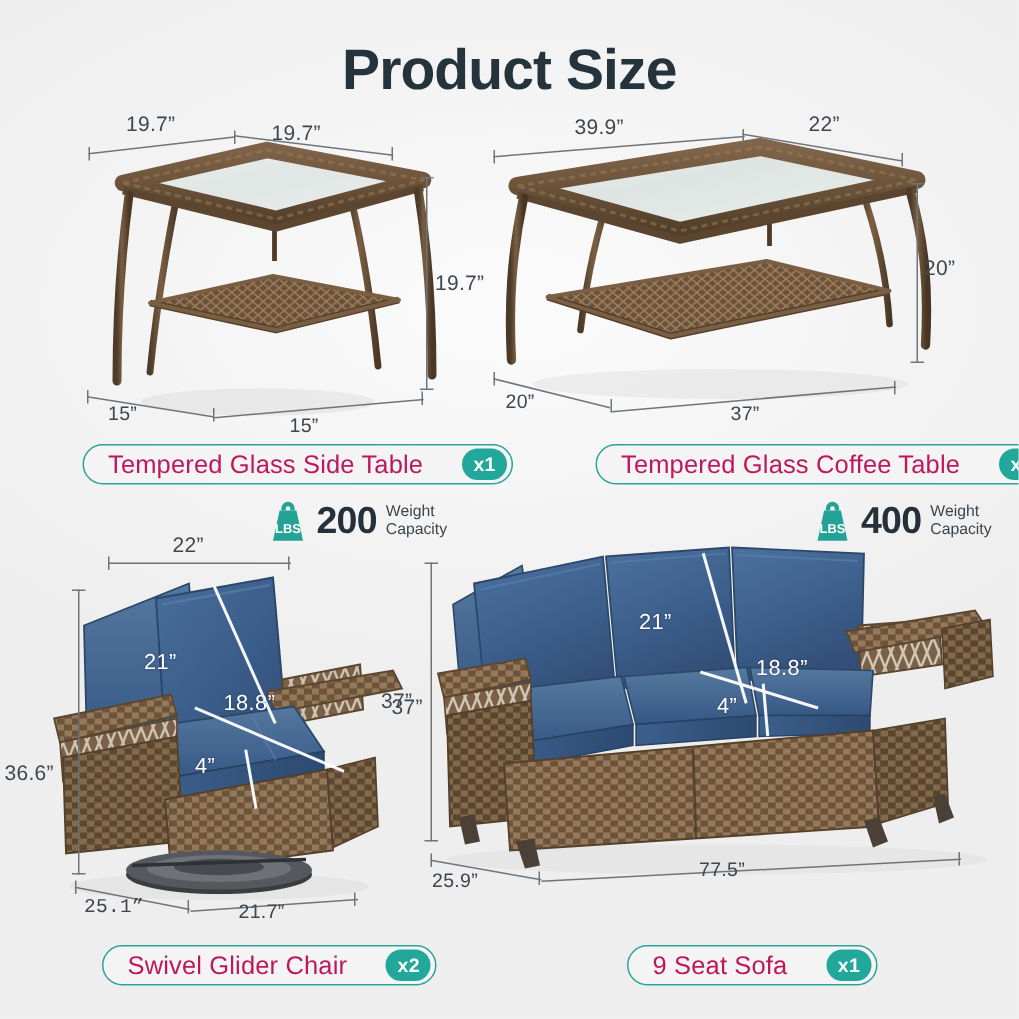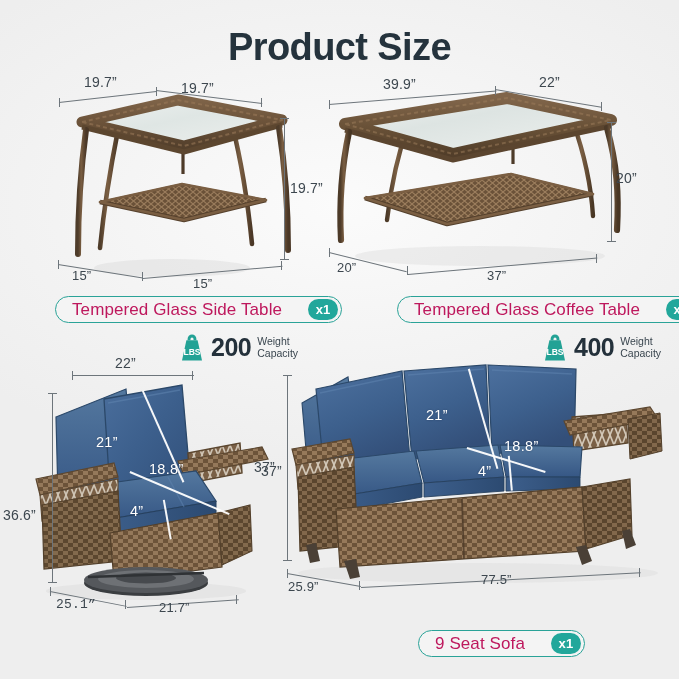--- a/index.html
+++ b/index.html
@@ -415,20 +415,24 @@
     <div class="tick v" style="left:107px; top:245px;"></div>
     <div class="dim sm" style="left:38px; top:242px;font-family:Liberation Mono, monospace;">25.1”</div>
 
     <div class="rule h" style="left:109px; top:252px; width:112px; transform:rotate(-4deg); transform-origin:0 50%;"></div>
     <div class="tick v" style="left:218px; top:240px;"></div>
     <div class="dim sm" style="left:141px; top:245px;">21.7”</div>
 
     <div class="dim" style="left:243px; top:108px;">37”</div>
   </div>
 
+  <div class="pill" style="left:68px; top:630px;">
+    <span class="pill-text">Swivel Glider Chair</span>
+    <span class="pill-badge">x2</span>
+  </div>
 
   <div class="panel" style="left:282px; top:355px; width:392px; height:258px;">
 
     <svg width="392" height="258" viewBox="0 0 392 258">
       <defs>
         <linearGradient id="sCushA" x1="0" y1="0" x2="0.4" y2="1">
           <stop offset="0%" stop-color="#4d719f"></stop>
           <stop offset="55%" stop-color="#3d608d"></stop>
           <stop offset="100%" stop-color="#334f79"></stop>
         </linearGradient>
@@ -516,21 +520,21 @@
     <div class="rule-rot" style="left:227px; top:100px; width:35px; transform:rotate(85deg); background:#ffffff; height:1.6px; opacity:.95;"></div>
     <div class="dim-white" style="left:196px; top:108px;">4”</div>
 
     <div class="rule h" style="left:5px; top:218px; width:75px; transform:rotate(10deg); transform-origin:0 50%;"></div>
     <div class="tick v" style="left:5px; top:214px;"></div>
     <div class="tick v" style="left:77px; top:226px;"></div>
     <div class="dim sm" style="left:6px; top:224px;">25.9”</div>
 
     <div class="rule h" style="left:79px; top:232px; width:280px; transform:rotate(-3deg); transform-origin:0 50%;"></div>
     <div class="tick v" style="left:357px; top:213px;"></div>
-    <div class="dim sm" style="left:199px; top:217px;">77.5”</div>
+    <div class="dim sm" style="left:184px; top:217px;">77.5”</div>
   </div>
 
   <div class="pill" style="left:418px; top:630px;">
     <span class="pill-text">9 Seat Sofa</span>
     <span class="pill-badge">x1</span>
   </div>
 
 </div>
 
 </body></html>

